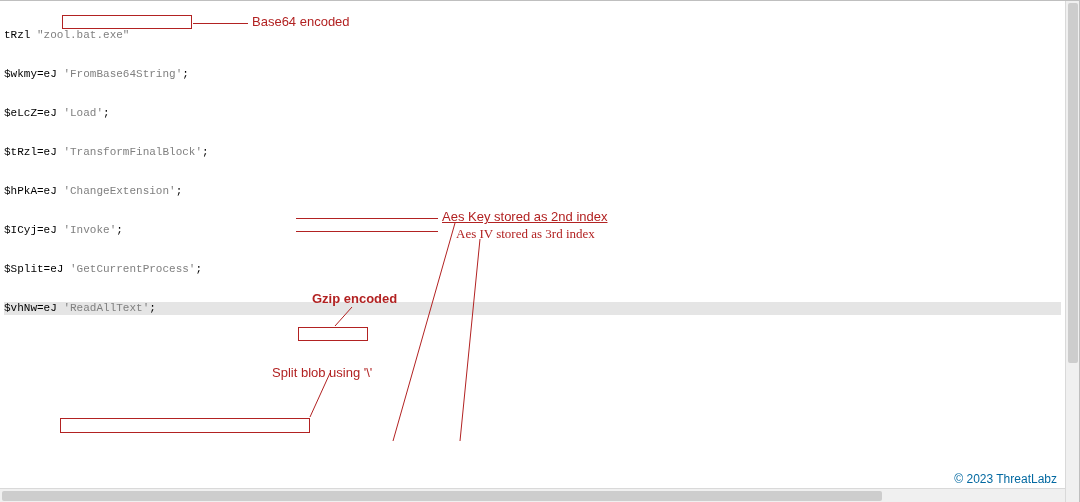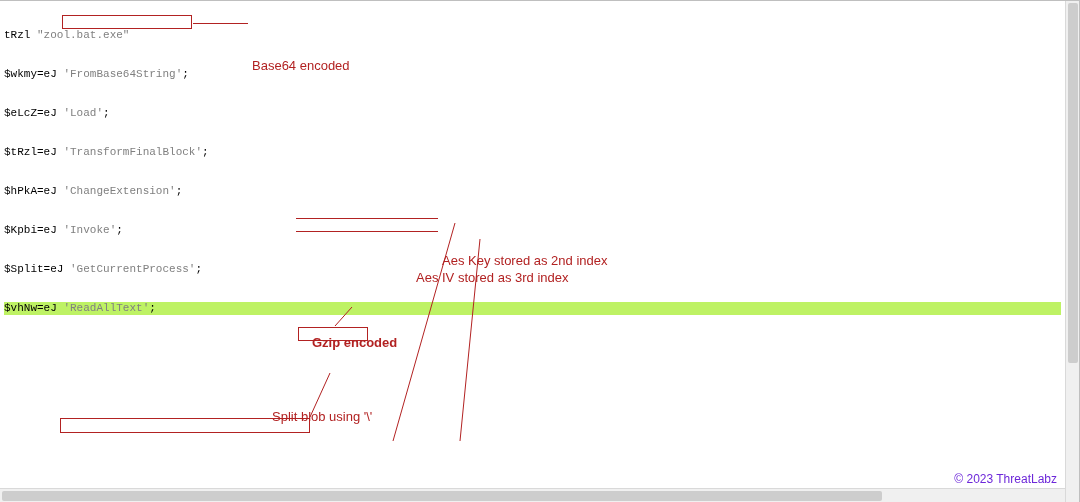--- a/index.html
+++ b/index.html
@@ -50,65 +50,64 @@
     top: 0; left: 0;
     right: 14px; bottom: 14px;
     padding: 2px 4px 2px 4px;
     line-height: 13px;
     letter-spacing: 0;
     white-space: pre;
     overflow: hidden;
     color: #000;
   }
   .line { height: 13px; }
-  .hl-line { background: #bef264; }
+  .hl-line { background: #e5e5e5; }
   .str { color: #808080; }
   .box {
     position: absolute;
     border: 1px solid #b22222;
     pointer-events: none;
   }
   .anno {
     position: absolute;
     color: #b22222;
     font-family: Arial, Helvetica, sans-serif;
     font-size: 13px;
     pointer-events: none;
     white-space: nowrap;
-    margin-top: 44px;
   }
   .connector {
     position: absolute;
     border-top: 1px solid #b22222;
     pointer-events: none;
   }
   svg.conn {
     position: absolute;
     pointer-events: none;
   }
   .copyright {
     position: absolute;
     right: 22px; bottom: 16px;
     font-family: Arial, sans-serif;
     font-size: 12px;
-    color: #6d28d9;
+    color: #0369a1;
   }
 </style>
 </head>
 <body>
 
 <div class="viewport">
 
   <div class="code">
     <div class="line"><span>tRzl </span><span class="str">"zool.bat.exe"</span></div>
     <div class="line"><span>$wkmy=eJ </span><span class="str">'FromBase64String'</span><span>;</span></div>
     <div class="line"><span>$eLcZ=eJ </span><span class="str">'Load'</span><span>;</span></div>
     <div class="line"><span>$tRzl=eJ </span><span class="str">'TransformFinalBlock'</span><span>;</span></div>
     <div class="line"><span>$hPkA=eJ </span><span class="str">'ChangeExtension'</span><span>;</span></div>
-    <div class="line"><span>$Kpbi=eJ </span><span class="str">'Invoke'</span><span>;</span></div>
+    <div class="line"><span>$ICyj=eJ </span><span class="str">'Invoke'</span><span>;</span></div>
     <div class="line"><span>$Split=eJ </span><span class="str">'GetCurrentProcess'</span><span>;</span></div>
     <div class="line hl-line"><span>$vhNw=eJ </span><span class="str">'ReadAllText'</span><span>;</span></div>
     <div class="line"><span></span></div>
     
     
     
     
     
     
     
@@ -131,22 +130,22 @@
     
   </div>
 
   <div class="box" style="left:62px;  top:14px;  width:130px; height:14px;"></div>
   <div class="box" style="left:298px; top:326px; width:70px;  height:14px;"></div>
   <div class="box" style="left:60px;  top:417px; width:250px; height:15px;"></div>
 
   <div class="connector" style="left:193px; top:22px; width:55px;"></div>
   <div class="anno" style="left:252px; top:13px;">Base64 encoded</div>
 
-  <div class="anno" style="left:442px; top:208px;">Aes Key stored as 2nd index</div>
-  <div class="anno" style="left:416px; top:225px;">Aes IV stored as 3rd index</div>
+  <div class="anno" style="left:442px; top:208px;text-decoration:underline;">Aes Key stored as 2nd index</div>
+  <div class="anno" style="left:456px; top:225px;font-family:Liberation Serif, serif;">Aes IV stored as 3rd index</div>
   <div class="connector" style="left:296px; top:217px; width:142px;"></div>
   <div class="connector" style="left:296px; top:230px; width:142px;"></div>
 
   <div class="anno" style="left:312px; top:290px;font-weight:bold;">Gzip encoded</div>
 
   <div class="anno" style="left:272px; top:364px;">Split blob using '\'</div>
 
   <svg class="conn" style="left:0; top:0;" width="1066" height="488">
     <line x1="335" y1="325" x2="352" y2="306" stroke="#b22222" stroke-width="1"></line>
     <line x1="310" y1="416" x2="330" y2="372" stroke="#b22222" stroke-width="1"></line>

